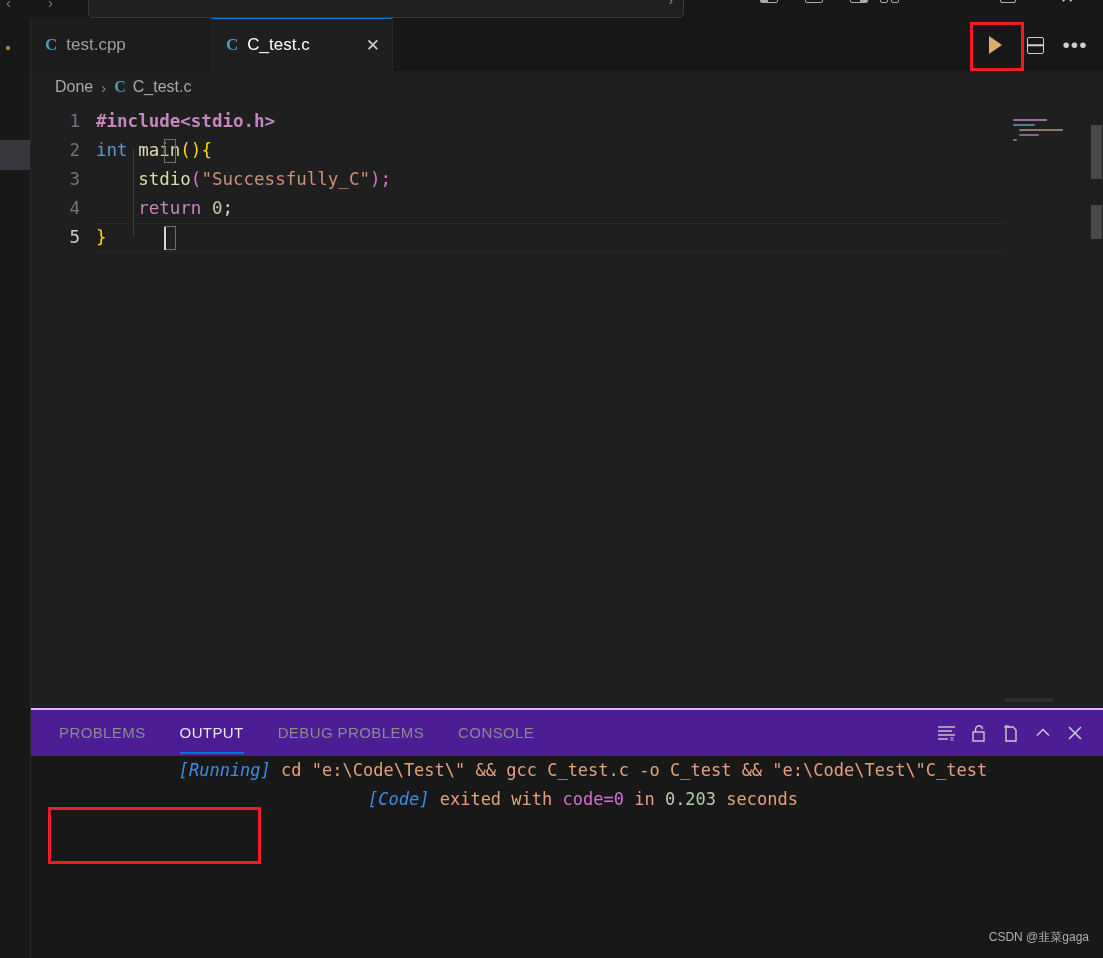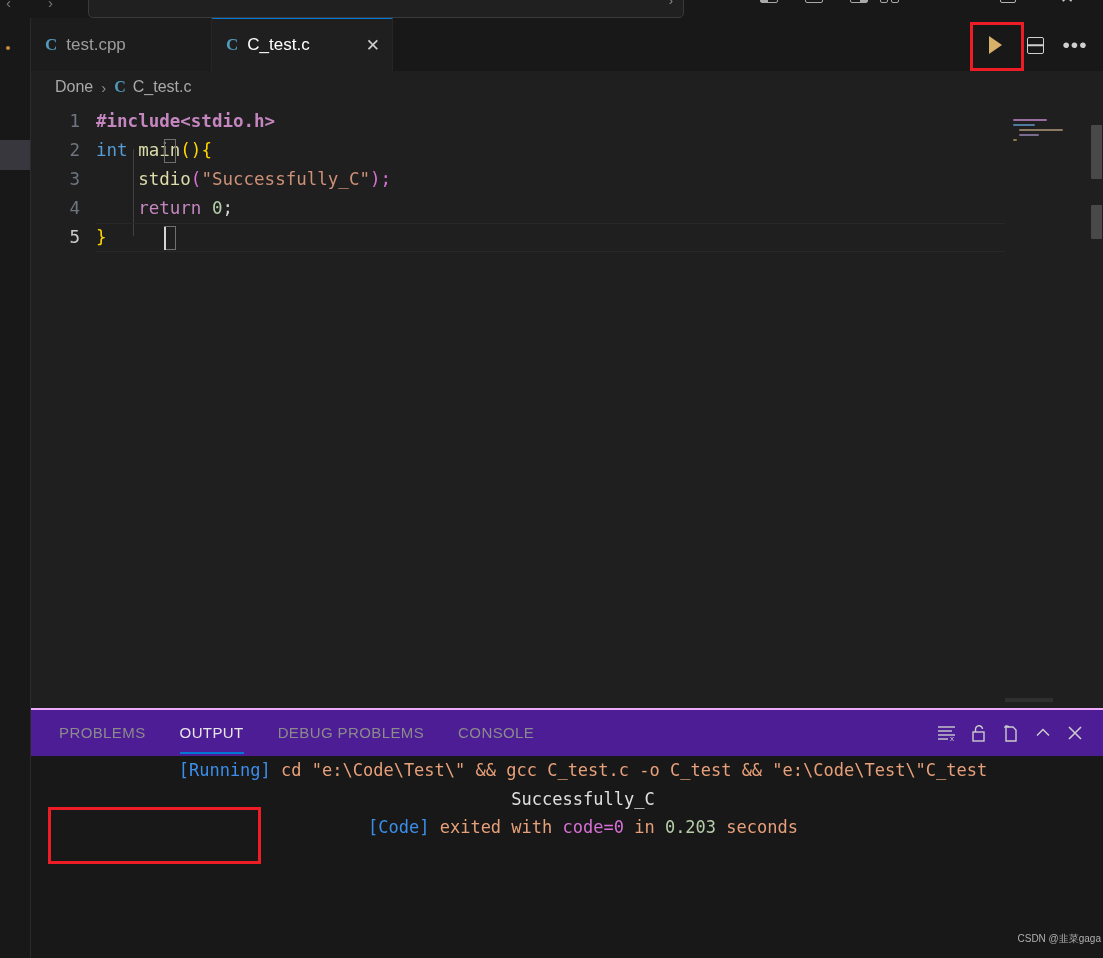--- a/index.html
+++ b/index.html
@@ -420,40 +420,40 @@
     background: #181818;
     overflow: hidden;
   }
   .out-line {
     font-family: "DejaVu Sans Mono", monospace;
     font-size: 17px;
     line-height: 28.5px;
     white-space: pre;
     padding-left: 32px;
   }
-  .o-blue  { color: #3b8eea; }
+  .o-blue  { color: #3b8eea; font-style: italic; }
   .o-or    { color: #e8a07a; }
   .o-white { color: #e0e0e0; }
   .o-mag   { color: #d670d6; }
   .o-green { color: #b5cea8; }
 
   .out-highlight {
     position: absolute;
     left: 17px; top: 51px;
     width: 213px; height: 57px;
     border: 3px solid #ee1c25;
     box-sizing: border-box;
     pointer-events: none;
   }
 
   .watermark {
     position: absolute;
-    right: 2px; bottom: 12px;
+    right: 14px; bottom: 12px;
     color: #bdbdbd;
-    font-size: 10px;
+    font-size: 12px;
     opacity: .92;
   }
 </style>
 </head>
 <body>
 
 <div id="app">
 
   <div class="titlebar">
     <div class="tb-nav back">‹</div>
@@ -605,21 +605,20 @@
         <div class="pact">
           <svg width="18" height="18" viewBox="0 0 18 18" fill="none" aria-hidden="true">
             <path d="M3 3 L15 15 M15 3 L3 15" stroke="#cccccc" stroke-width="1.6"></path>
           </svg>
         </div>
       </div>
     </div>
 
     <div class="panel-body">
       <div class="out-line"><span class="o-blue">[Running]</span><span class="o-or"> cd "e:\Code\Test\" &amp;&amp; gcc C_test.c -o C_test &amp;&amp; "e:\Code\Test\"C_test</span></div>
-      <div class="out-line"><span class="o-white">Successfully_C</span></div>
       <div class="out-line"><span class="o-blue">[Code]</span><span class="o-or"> exited with </span><span class="o-mag">code=0</span><span class="o-or"> in </span><span class="o-green">0.203</span><span class="o-or"> seconds</span></div>
 
       <div class="out-highlight"></div>
     </div>
   </div>
 
   <div class="watermark">CSDN @韭菜gaga</div>
 </div>
 
 </body></html>

